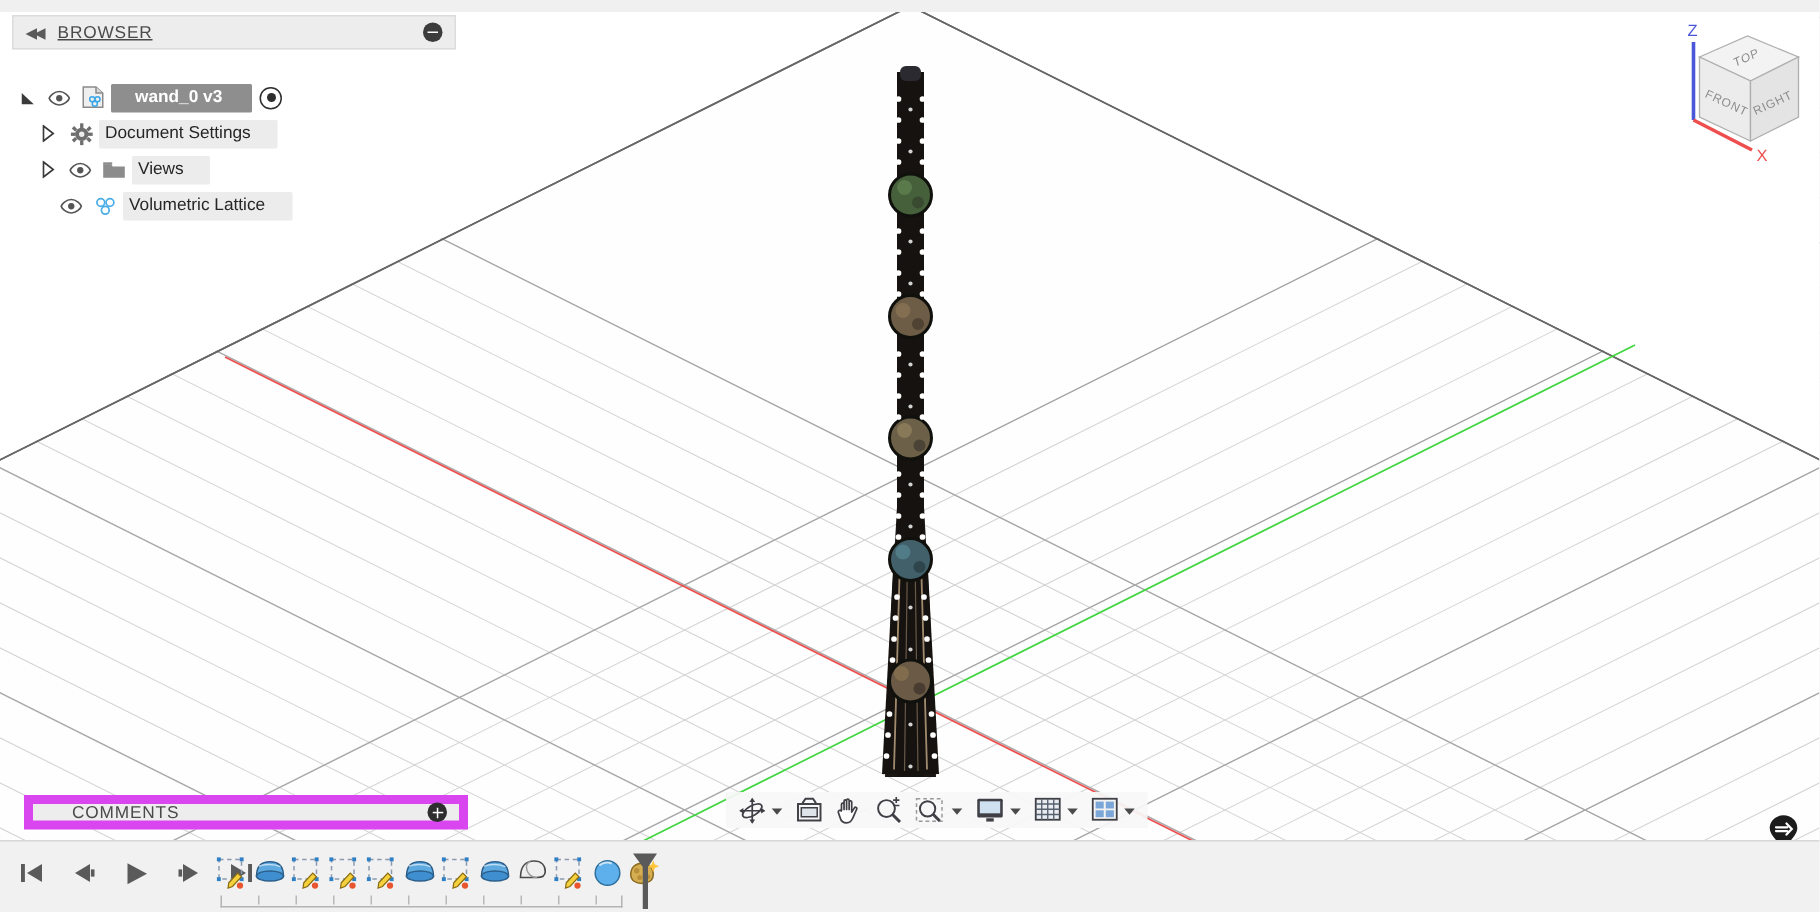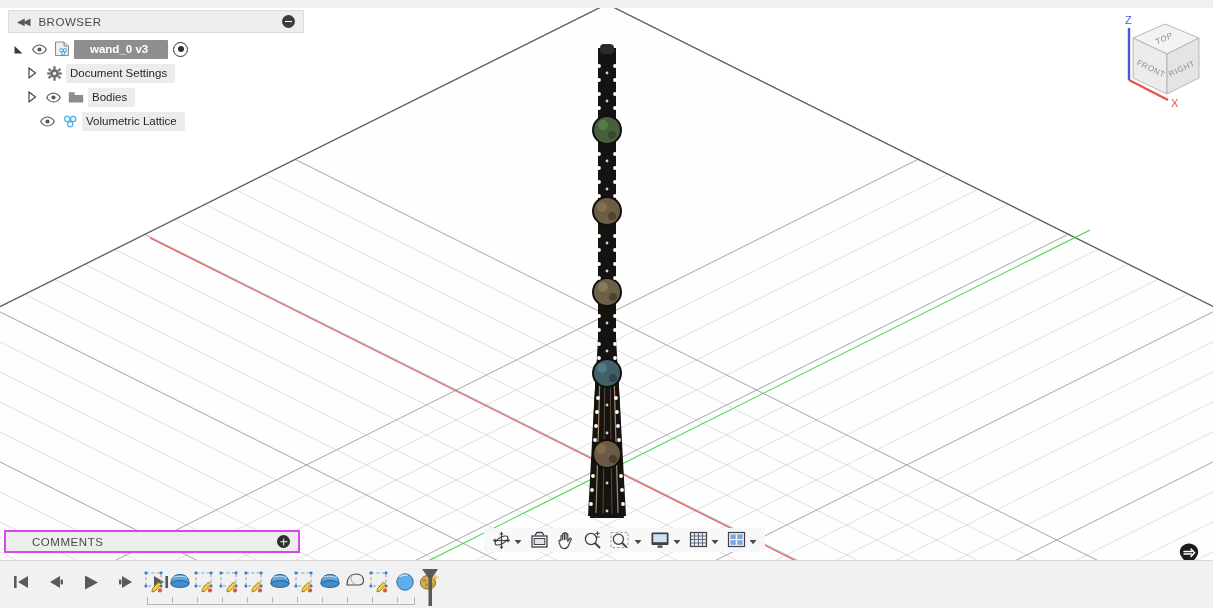--- a/index.html
+++ b/index.html
@@ -41,64 +41,64 @@
     border: 1px solid #dcdcdc;
     display: flex; align-items: center;
     padding: 0 8px;
     font-size: 11.5px; color: #4a4a4a;
     letter-spacing: .55px;
   }
   .panel-head .collapse-ico {
     font-size: 10px; color: #5a5a5a; margin-right: 10px;
     letter-spacing: -2px;
   }
-  .panel-head .title { flex: 1; }
+  .panel-head .title { flex: 1; text-decoration: underline; }
   .minus-btn {
     width: 13px; height: 13px; border-radius: 50%;
     background: #3c3c3c; color: #fff;
     display:flex; align-items:center; justify-content:center;
     font-size: 12px; line-height: 1; font-weight: 700;
   }
   .minus-btn i { display:block; width:7px; height:1.6px; background:#fff; }
 
-  .tree { margin-top: 4px; font-size: 11.5px; color: #262626; }
+  .tree { margin-top: 20px; font-size: 11.5px; color: #262626; }
   .node {
     display: flex; align-items: center;
     height: 24px;
   }
   .twisty {
     width: 20px; flex: 0 0 20px; text-align: center;
     color: #3a3a3a; font-size: 11px;
   }
   .twisty svg { display:block; margin:0 auto; }
   .eye { width: 22px; flex: 0 0 22px; display:flex; align-items:center; justify-content:center; }
   .ficon { width: 24px; flex: 0 0 24px; display:flex; align-items:center; justify-content:center; }
   .nlabel {
-    background: #ececec; padding: 3px 8px 4px 4px;
+    background: #ececec; padding: 3px 18px 4px 4px;
     border-radius: 1px; white-space: nowrap;
   }
   .node.root .nlabel {
     background: #8e8e8e; color: #fff; font-weight: bold;
     padding: 3px 20px 4px 16px;
   }
   .radio-btn {
     width: 15px; height: 15px; border-radius: 50%;
     border: 1.6px solid #2e2e2e;
     display:flex; align-items:center; justify-content:center;
     margin-left: 5px;
   }
   .radio-btn i { width:6px; height:6px; border-radius:50%; background:#2e2e2e; display:block; }
   .indent1 { padding-left: 14px; }
   .indent2 { padding-left: 28px; }
 
   
   #comments {
-    position: absolute; left: 4px; top: 530px;
+    position: absolute; left: 16px; top: 530px;
     width: 296px; height: 23px;
-    background: #ededed; border: 2px solid #d946ef;
+    background: #ededed; border: 6px solid #d946ef;
     display: flex; align-items: center; padding: 0 8px 0 26px;
     font-size: 11.5px; color: #4a4a4a; letter-spacing: .55px;
   }
   #comments .title { flex: 1; }
   .plus-btn {
     width: 13px; height: 13px; border-radius: 50%;
     background: #2e2e2e; position: relative;
   }
   .plus-btn::before, .plus-btn::after {
     content:''; position:absolute; background:#fff;
@@ -475,21 +475,21 @@
             <path d="M7.5 1 C11 1 13.8 4 14.2 5.5 C13.8 7 11 10 7.5 10 C4 10 1.2 7 0.8 5.5 C1.2 4 4 1 7.5 1 Z" fill="none" stroke="#555" stroke-width="1.1"></path>
             <circle cx="7.5" cy="5.5" r="2.1" fill="#555"></circle>
           </svg>
         </span>
         <span class="ficon">
           <svg width="16" height="13" viewBox="0 0 16 13">
             <path d="M0.8 2.5 L6 2.5 L7.2 4 L15.2 4 L15.2 11.5 L0.8 11.5 Z" fill="#8c8c8c"></path>
             <rect x="0.8" y="1.2" width="6" height="1.6" fill="#8c8c8c"></rect>
           </svg>
         </span>
-        <span class="nlabel">Bodies</span>
+        <span class="nlabel">Views</span>
       </div>
 
 
       <div class="node indent2">
         <span class="eye">
           <svg width="15" height="11" viewBox="0 0 15 11">
             <path d="M7.5 1 C11 1 13.8 4 14.2 5.5 C13.8 7 11 10 7.5 10 C4 10 1.2 7 0.8 5.5 C1.2 4 4 1 7.5 1 Z" fill="none" stroke="#555" stroke-width="1.1"></path>
             <circle cx="7.5" cy="5.5" r="2.1" fill="#555"></circle>
           </svg>
         </span>

